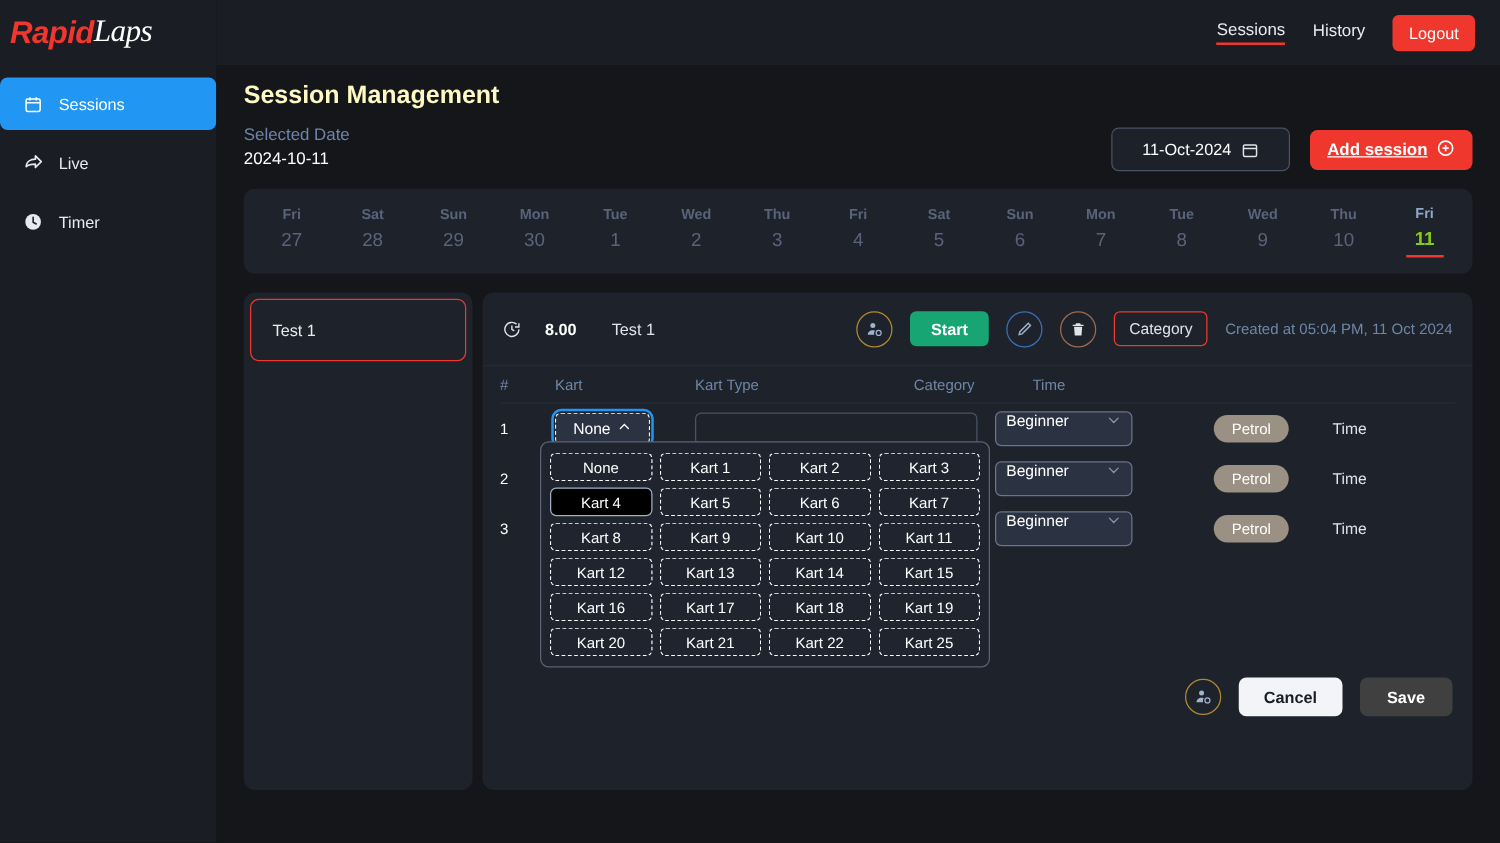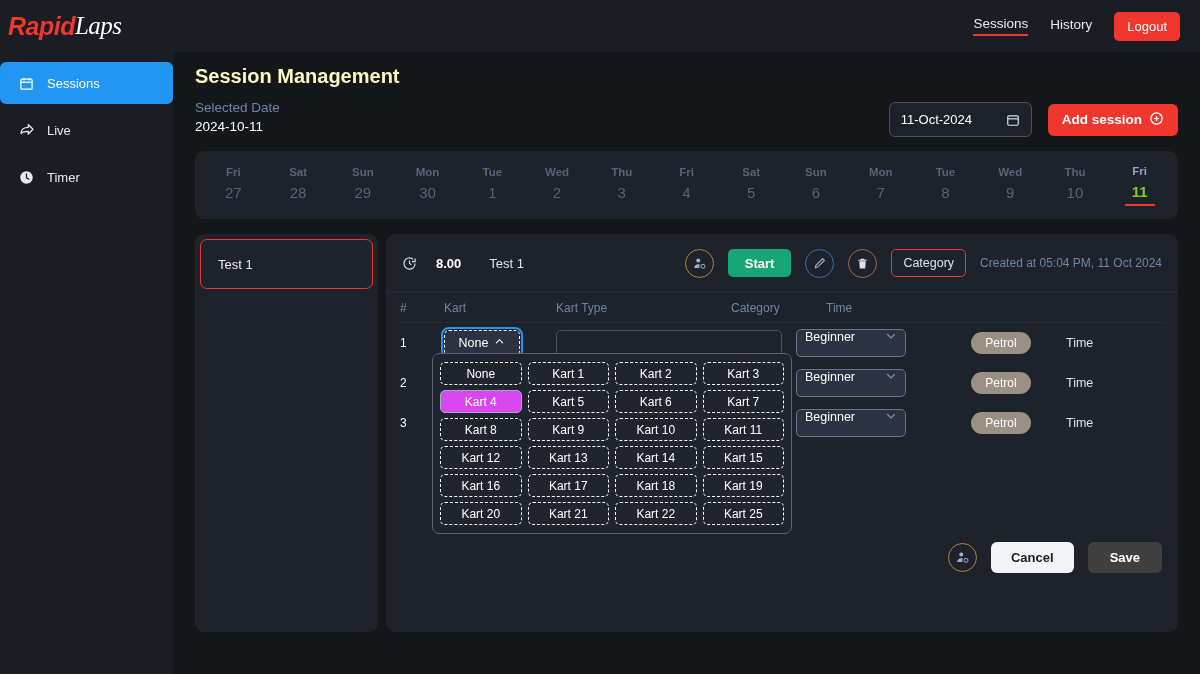--- a/index.html
+++ b/index.html
@@ -92,34 +92,35 @@
   .sel-date-label { font-size: 13.5px; color: #6f86a8; }
   .sel-date-value { font-size: 13.5px; color: #fff; margin-top: 4px; }
 
   .date-controls { display: flex; align-items: center; gap: 16px; margin-top: 2px; }
   .date-input {
     width: 143px; height: 35px;
     background: #1d2129;
     border: 1px solid #495263;
     border-radius: 6px;
     display: flex; align-items: center; justify-content: space-between;
-    padding: 0 11px;
+    padding: 0 24px;
     font-size: 13px; color: #ffffff;
     cursor: pointer;
   }
   .date-input .cal-ico { color: #dfe3ea; display: flex; }
   .add-session-btn {
     background: #f0372e; color: #fff;
     border: none; border-radius: 6px;
     height: 32px;
     padding: 0 14px;
     font-size: 13.5px; font-weight: bold;
     display: flex; align-items: center; gap: 7px;
     cursor: pointer;
     font-family: inherit;
+    text-decoration: underline;
   }
 
   
   .weekstrip {
     margin: 14px 5px 0 5px;
     background: #1d222b;
     border-radius: 9px;
     height: 68px;
     display: flex;
     align-items: center;
@@ -291,21 +292,21 @@
   }
   .kart-opt {
     height: 23px;
     border: 1.5px dashed #ffffff;
     border-radius: 5px;
     display: flex; align-items: center; justify-content: center;
     font-size: 12px; color: #ffffff;
     background: transparent;
     cursor: pointer;
   }
-  .kart-opt.selected { background: #d946ef; border-style: solid; border-color: #9fb0c6; }
+  .kart-opt.selected { background: #000000; border-style: solid; border-color: #9fb0c6; }
 
   
   .detail-footer {
     position: absolute;
     right: 16px;
     top: 308px;
     display: flex; align-items: center; gap: 14px;
   }
   .cancel-btn {
     background: #f2f4f7; color: #1a1d23;

